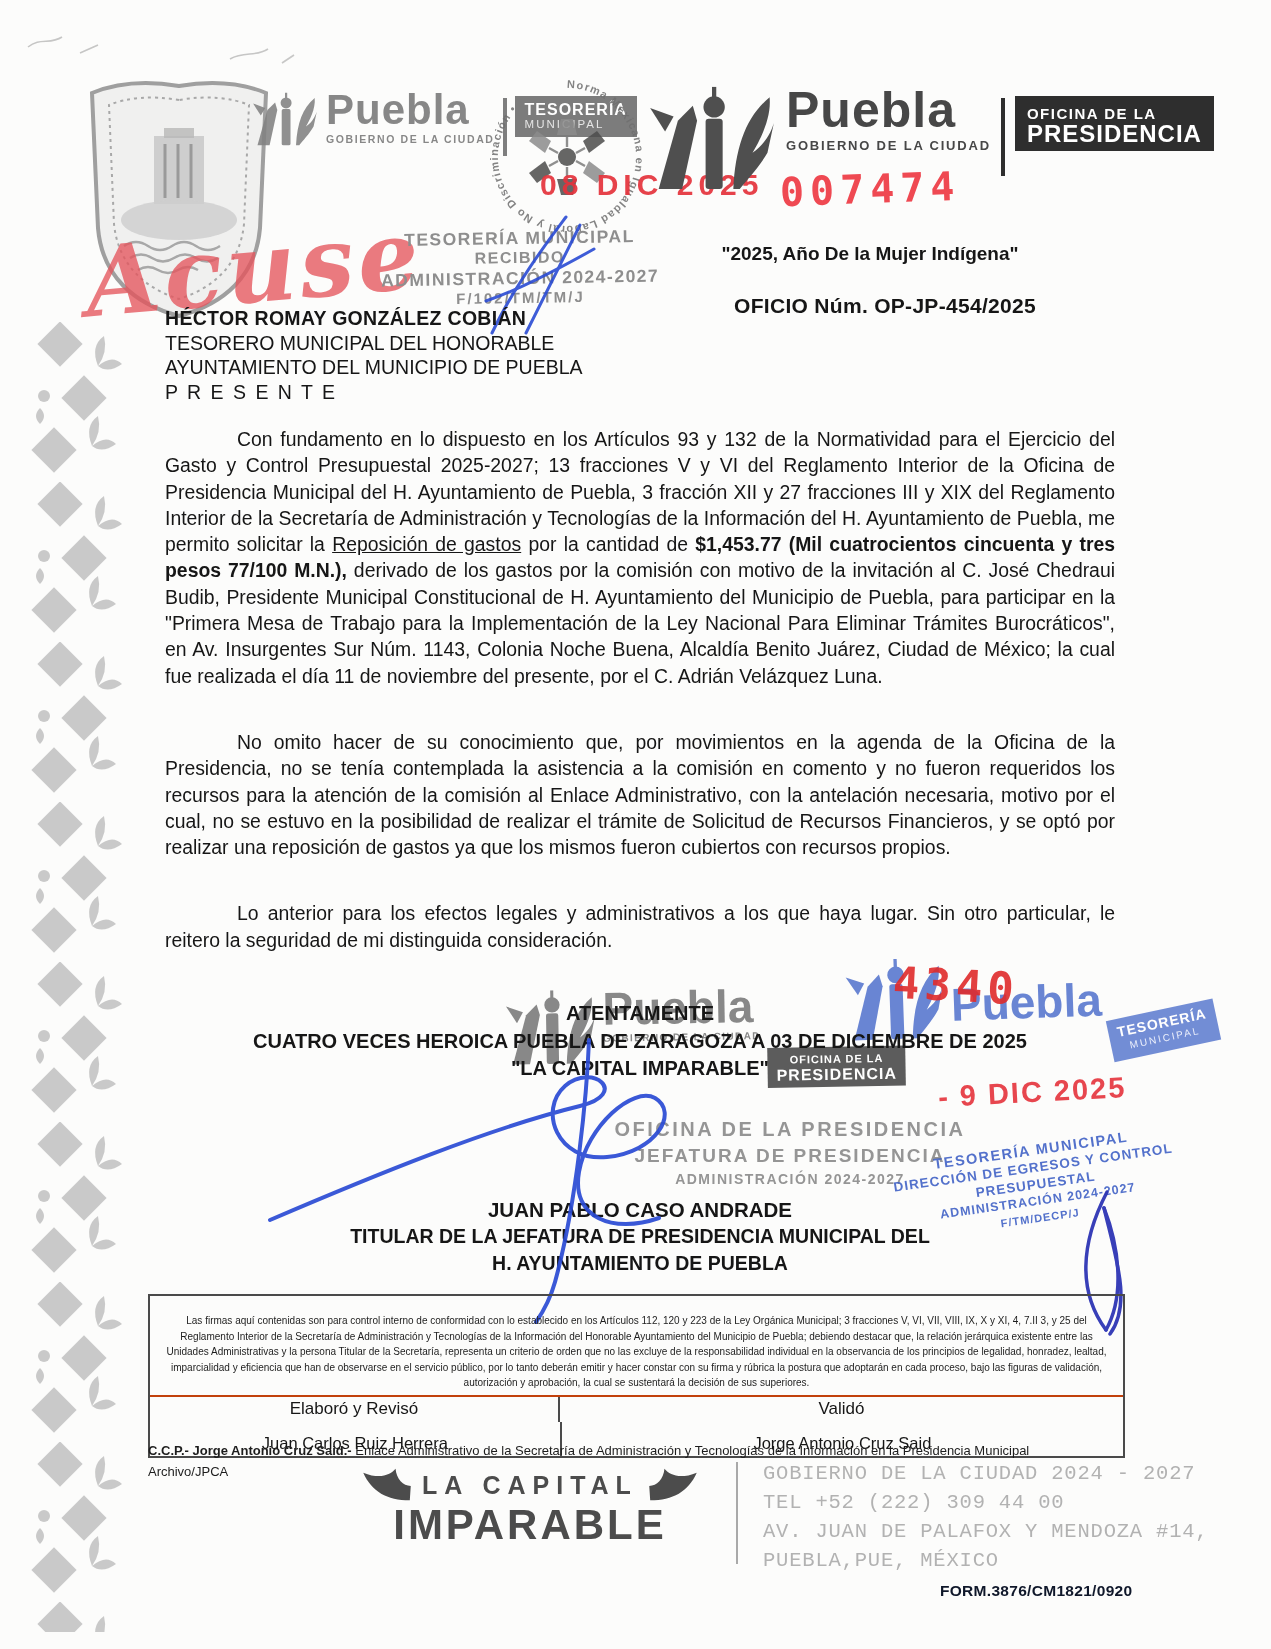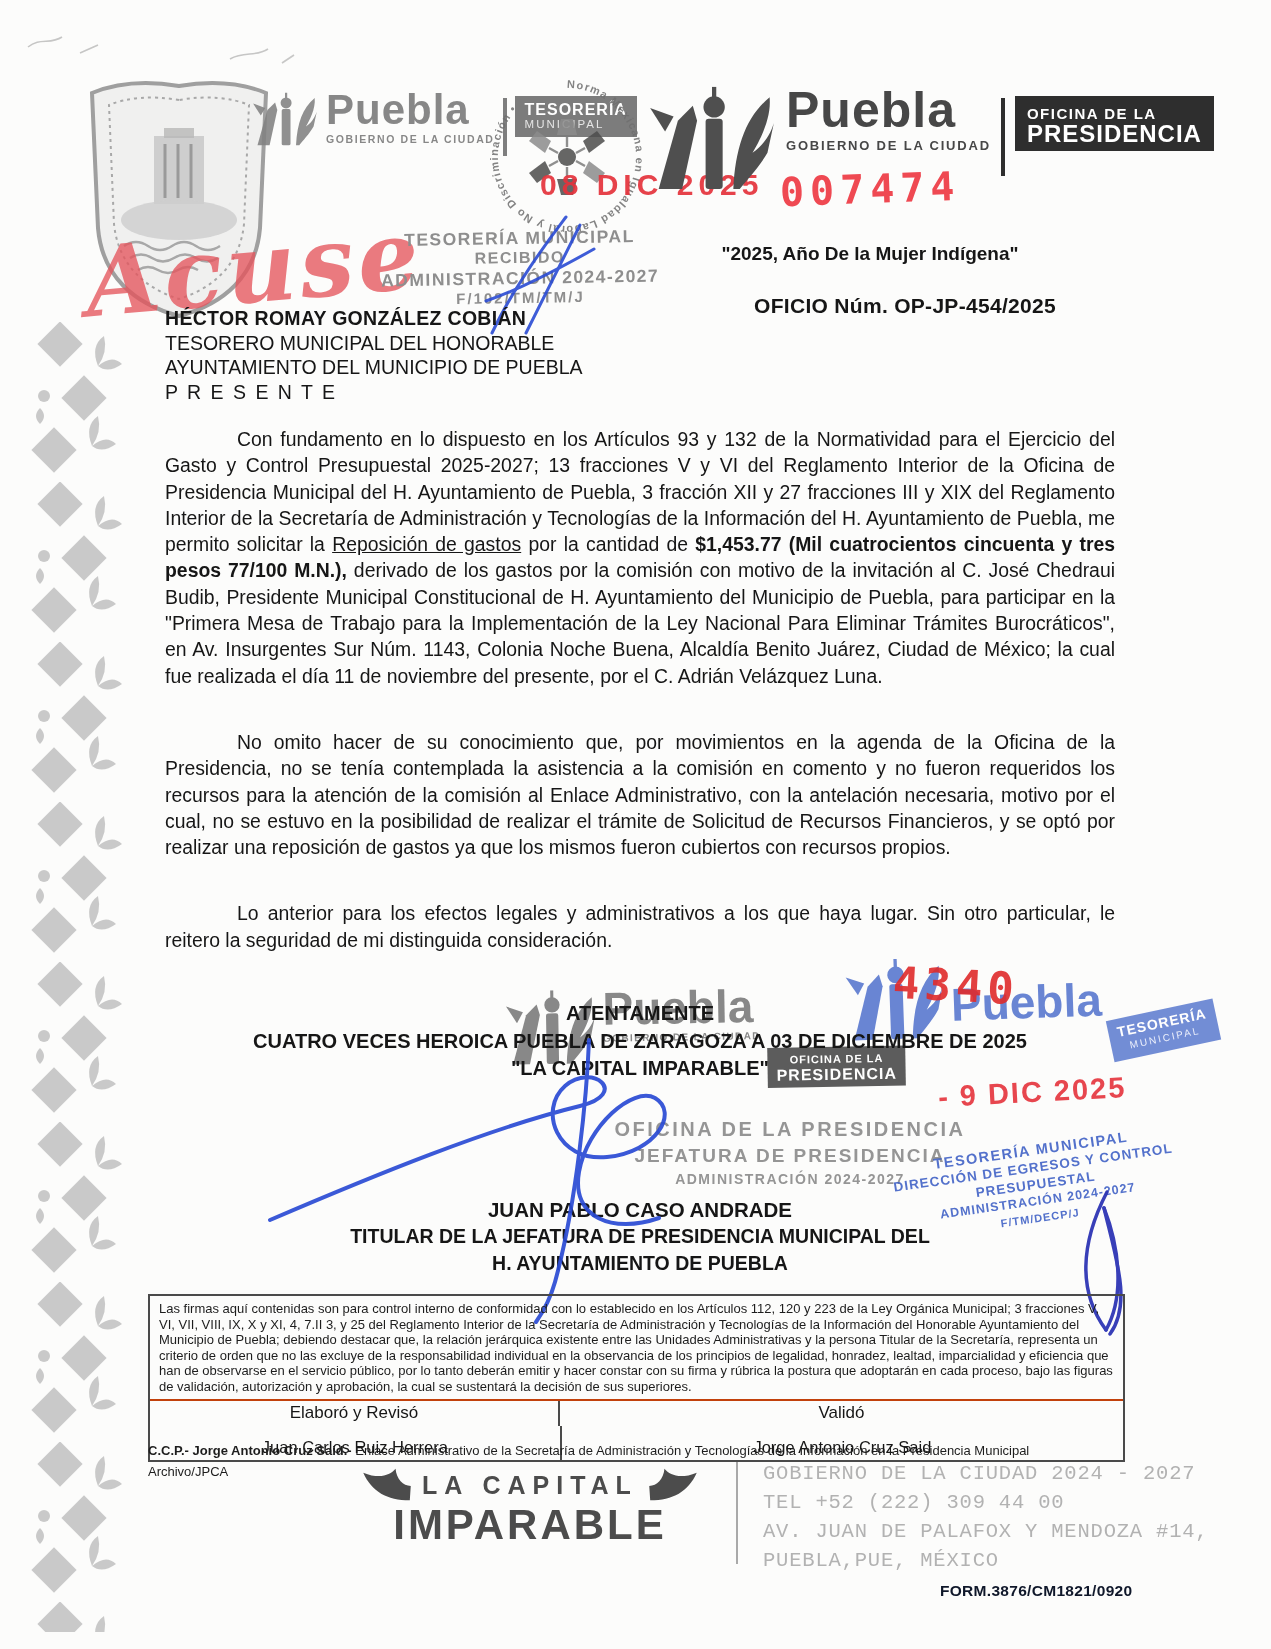--- a/index.html
+++ b/index.html
@@ -64,21 +64,21 @@
   .stamp-puebla .sub{font-size:10px;font-weight:bold;letter-spacing:1.4px;margin-top:2px;}
   .miniblack{background:#3a3a3a;color:#fff;text-align:center;padding:5px 9px;line-height:15px;}
   .miniblack .m1{font-size:11px;font-weight:bold;letter-spacing:1px;}
   .miniblack .m2{font-size:16px;font-weight:bold;letter-spacing:1px;}
   .bluebox{background:rgba(83,115,204,.9);color:#fff;text-align:center;padding:6px 9px;
            line-height:15px;transform:rotate(-10deg);}
   .bluebox .m1{font-size:14px;font-weight:bold;letter-spacing:1px;}
   .bluebox .m2{font-size:10px;letter-spacing:2px;color:#e8edfb;}
   
   .legal{width:973px;border:2px solid #4a4a4a;}
-  .legal .txt{padding:5px 9px 4px;font-size:13px;line-height:15.6px;text-align:left;color:#1d1d1d;}
+  .legal .txt{padding:17px 9px 4px;font-size:10px;line-height:15.6px;text-align:center;color:#1d1d1d;}
   .legal .row{display:flex;border-top:2px solid #c2410c;}
   .legal .c1{width:42%;border-right:2px solid #4a4a4a;}
   .legal .c2{width:58%;}
   .legal .hdr{font-size:17px;text-align:center;padding:2px 0 3px;}
   .legal .nmr{font-size:16.5px;text-align:center;padding:12px 6px 3px;}
   .ccp{font-size:13px;line-height:21px;color:#1d1d1d;}
   
   .cap-logo{text-align:center;color:#4c4c4c;}
   .cap-logo .r1{display:flex;align-items:center;justify-content:center;gap:8px;}
   .cap-logo .t1{font-size:25px;font-weight:bold;letter-spacing:7px;}
@@ -221,21 +221,21 @@
       <div class="sub">GOBIERNO DE LA CIUDAD</div>
     </div>
     <div class="vbar" style="height:78px;background:#2e2e2e;margin-top:12px"></div>
     <div class="officebox">
       <div class="o1">OFICINA DE LA</div>
       <div class="o2">PRESIDENCIA</div>
     </div>
   </div>
 
   <div class="abs motto" style="left:640px;top:243px;width:460px">"2025, Año De la Mujer Indígena"</div>
-  <div class="abs oficio" style="left:690px;top:294px;width:430px">OFICIO Núm. OP-JP-454/2025</div>
+  <div class="abs oficio" style="left:670px;top:294px;width:430px">OFICIO Núm. OP-JP-454/2025</div>
 
   <div class="abs addr" style="left:165px;top:306px">
     <div class="nm">HÉCTOR ROMAY GONZÁLEZ COBIÁN</div>
     <div>TESORERO MUNICIPAL DEL HONORABLE</div>
     <div>AYUNTAMIENTO DEL MUNICIPIO DE PUEBLA</div>
     <div class="pres">P R E S E N T E</div>
   </div>
 
   <div class="abs bodytxt" style="left:165px;top:426px">
     <p><span>Con fundamento en lo dispuesto en los Artículos 93 y 132 de la Normatividad para el Ejercicio del Gasto y Control Presupuestal 2025-2027; 13 fracciones V y VI del Reglamento Interior de la Oficina de Presidencia Municipal del H. Ayuntamiento de Puebla, 3 fracción XII y 27 fracciones III y XIX del Reglamento Interior de la Secretaría de Administración y Tecnologías de la Información del H. Ayuntamiento de Puebla, me permito solicitar la </span><span class="und">Reposición de gastos</span><span> por la cantidad de </span><span class="bold">$1,453.77 (Mil cuatrocientos cincuenta y tres pesos 77/100 M.N.),</span><span> derivado de los gastos por la comisión con motivo de la invitación al C. José Chedraui Budib, Presidente Municipal Constitucional de H. Ayuntamiento del Municipio de Puebla, para participar en la "Primera Mesa de Trabajo para la Implementación de la Ley Nacional Para Eliminar Trámites Burocráticos", en Av. Insurgentes Sur Núm. 1143, Colonia Noche Buena, Alcaldía Benito Juárez, Ciudad de México; la cual fue realizada el día 11 de noviembre del presente, por el C. Adrián Velázquez Luna.</span></p>

